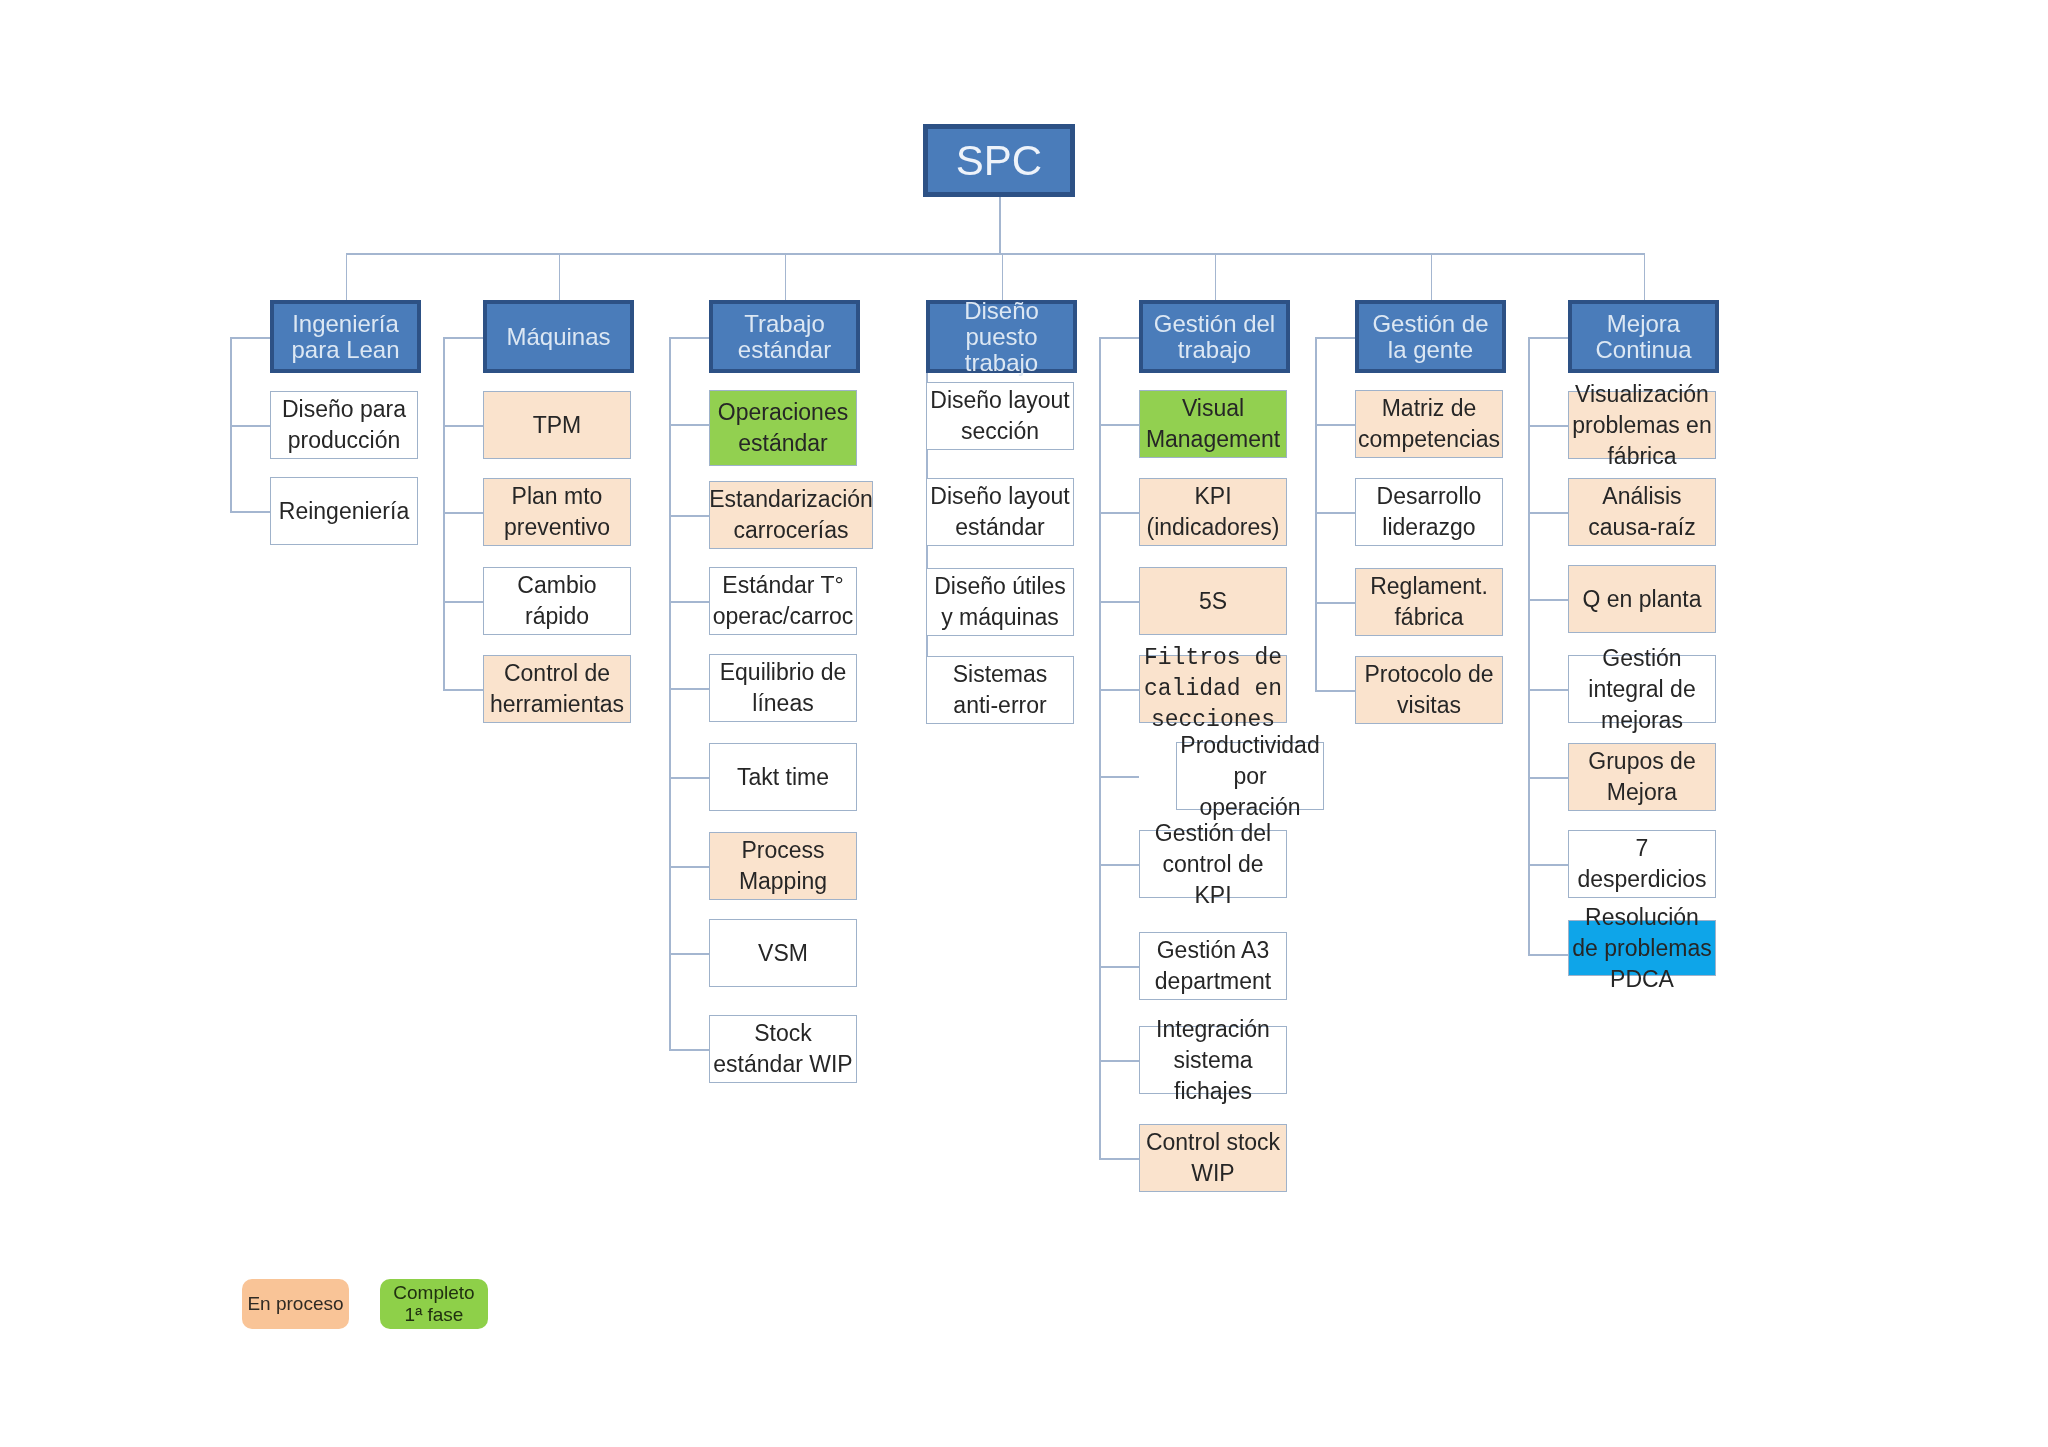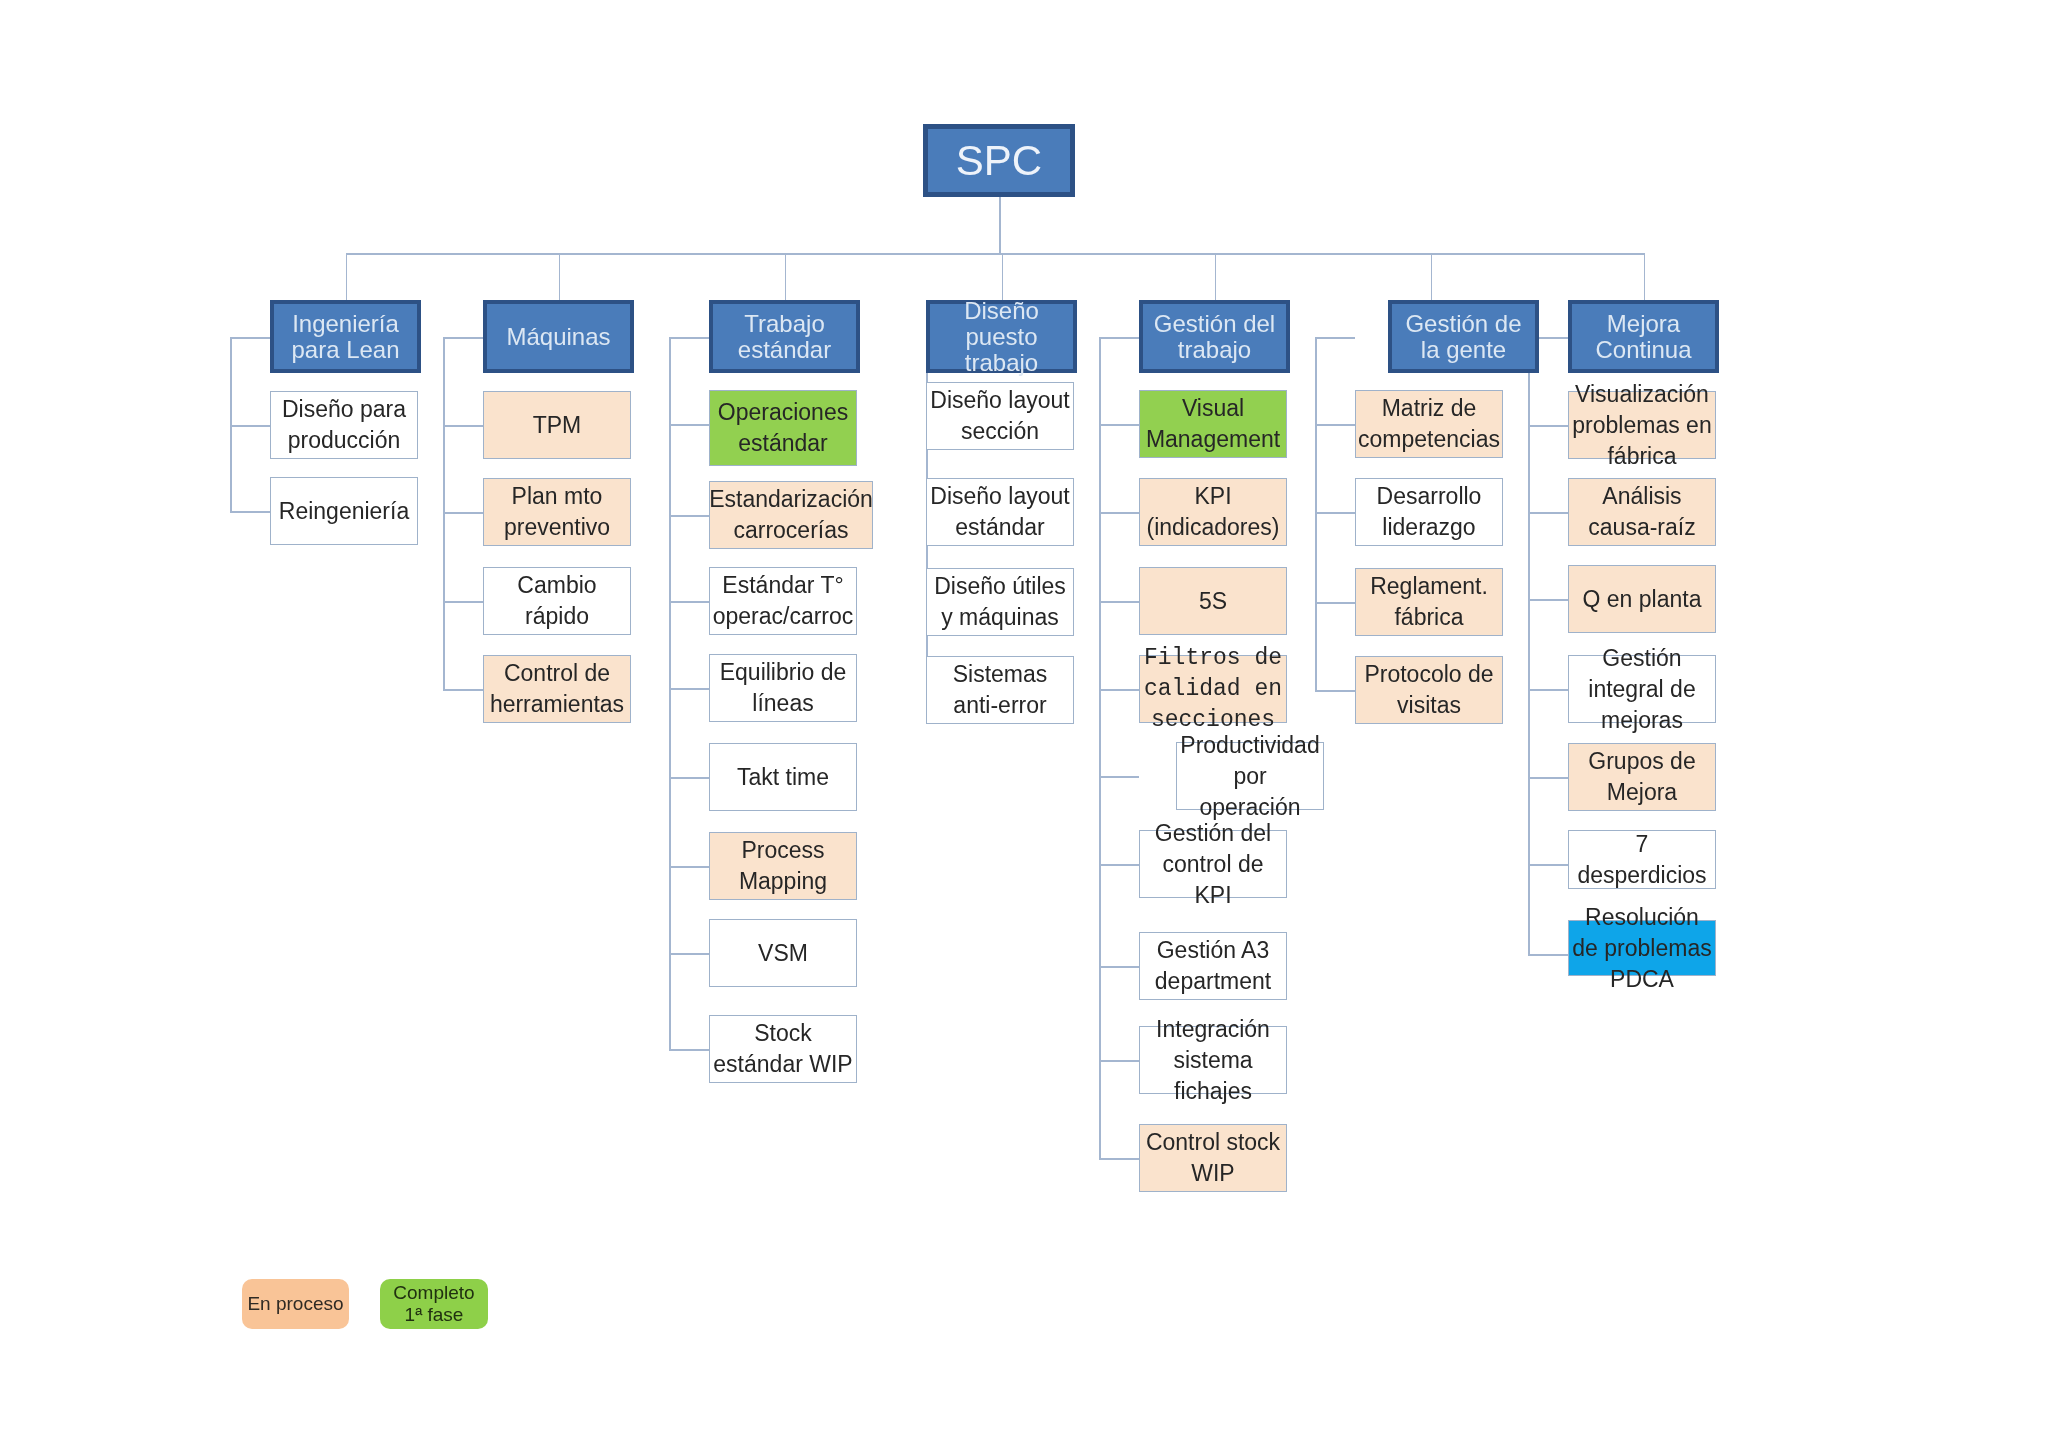--- a/index.html
+++ b/index.html
@@ -100,37 +100,37 @@
     <div class="node" style="left: 1139px; top: 830px; width: 148px; height: 68px; background: rgb(255, 255, 255);">Gestión del control de KPI</div>
     <div class="node" style="left: 1139px; top: 932px; width: 148px; height: 68px; background: rgb(255, 255, 255);">Gestión A3 department</div>
     <div class="node" style="left: 1139px; top: 1026px; width: 148px; height: 68px; background: rgb(255, 255, 255);">Integración sistema fichajes</div>
     <div class="node" style="left: 1139px; top: 1124px; width: 148px; height: 68px; background: rgb(250, 227, 205);">Control stock WIP</div>
     <div class="line" style="left: 1315px; top: 337px; width: 40px; height: 1.5px;"></div>
     <div class="line" style="left: 1315px; top: 337px; width: 1.5px; height: 353px;"></div>
     <div class="line" style="left: 1315px; top: 424px; width: 40px; height: 1.5px;"></div>
     <div class="line" style="left: 1315px; top: 512px; width: 40px; height: 1.5px;"></div>
     <div class="line" style="left: 1315px; top: 602px; width: 40px; height: 1.5px;"></div>
     <div class="line" style="left: 1315px; top: 690px; width: 40px; height: 1.5px;"></div>
-    <div class="node header" style="left: 1355px; top: 300px; width: 151px; height: 73px; margin-left: 33px;">Gestión de la gente</div>
+    <div class="node header" style="left: 1355px; top: 300px; width: 151px; height: 73px;">Gestión de la gente</div>
     <div class="node" style="left: 1355px; top: 390px; width: 148px; height: 68px; background: rgb(250, 227, 205);">Matriz de competencias</div>
     <div class="node" style="left: 1355px; top: 478px; width: 148px; height: 68px; background: rgb(255, 255, 255);">Desarrollo liderazgo</div>
     <div class="node" style="left: 1355px; top: 568px; width: 148px; height: 68px; background: rgb(250, 227, 205);">Reglament. fábrica</div>
     <div class="node" style="left: 1355px; top: 656px; width: 148px; height: 68px; background: rgb(250, 227, 205);">Protocolo de visitas</div>
     <div class="line" style="left: 1528px; top: 337px; width: 40px; height: 1.5px;"></div>
     <div class="line" style="left: 1528px; top: 337px; width: 1.5px; height: 617px;"></div>
     <div class="line" style="left: 1528px; top: 425px; width: 40px; height: 1.5px;"></div>
     <div class="line" style="left: 1528px; top: 512px; width: 40px; height: 1.5px;"></div>
     <div class="line" style="left: 1528px; top: 599px; width: 40px; height: 1.5px;"></div>
     <div class="line" style="left: 1528px; top: 689px; width: 40px; height: 1.5px;"></div>
     <div class="line" style="left: 1528px; top: 777px; width: 40px; height: 1.5px;"></div>
     <div class="line" style="left: 1528px; top: 864px; width: 40px; height: 1.5px;"></div>
     <div class="line" style="left: 1528px; top: 954px; width: 40px; height: 1.5px;"></div>
     <div class="node header" style="left: 1568px; top: 300px; width: 151px; height: 73px;">Mejora Continua</div>
     <div class="node" style="left: 1568px; top: 391px; width: 148px; height: 68px; background: rgb(250, 227, 205);">Visualización problemas en fábrica</div>
     <div class="node" style="left: 1568px; top: 478px; width: 148px; height: 68px; background: rgb(250, 227, 205);">Análisis causa-raíz</div>
     <div class="node" style="left: 1568px; top: 565px; width: 148px; height: 68px; background: rgb(250, 227, 205);">Q en planta</div>
     <div class="node" style="left: 1568px; top: 655px; width: 148px; height: 68px; background: rgb(255, 255, 255);">Gestión integral de mejoras</div>
     <div class="node" style="left: 1568px; top: 743px; width: 148px; height: 68px; background: rgb(250, 227, 205);">Grupos de Mejora</div>
-    <div class="node" style="left: 1568px; top: 830px; width: 148px; height: 59px; background: rgb(255, 255, 255);">7 desperdicios</div>
+    <div class="node" style="left: 1568px; top: 830px; width: 148px; height: 68px; background: rgb(255, 255, 255);">7 desperdicios</div>
     <div class="node" style="left: 1568px; top: 920px; width: 148px; height: 56px; background: #0ea5e9;">Resolución de problemas PDCA</div>
     <div class="legend-item" style="left: 242px; top: 1279px; width: 107px; height: 50px; background: rgb(249, 196, 151);">En proceso</div>
     <div class="legend-item" style="left: 380px; top: 1279px; width: 108px; height: 50px; background: rgb(142, 208, 73); color: rgb(32, 48, 16); padding: 0px 10px;">Completo 1ª fase</div>
   </div>
 
 </body></html>

